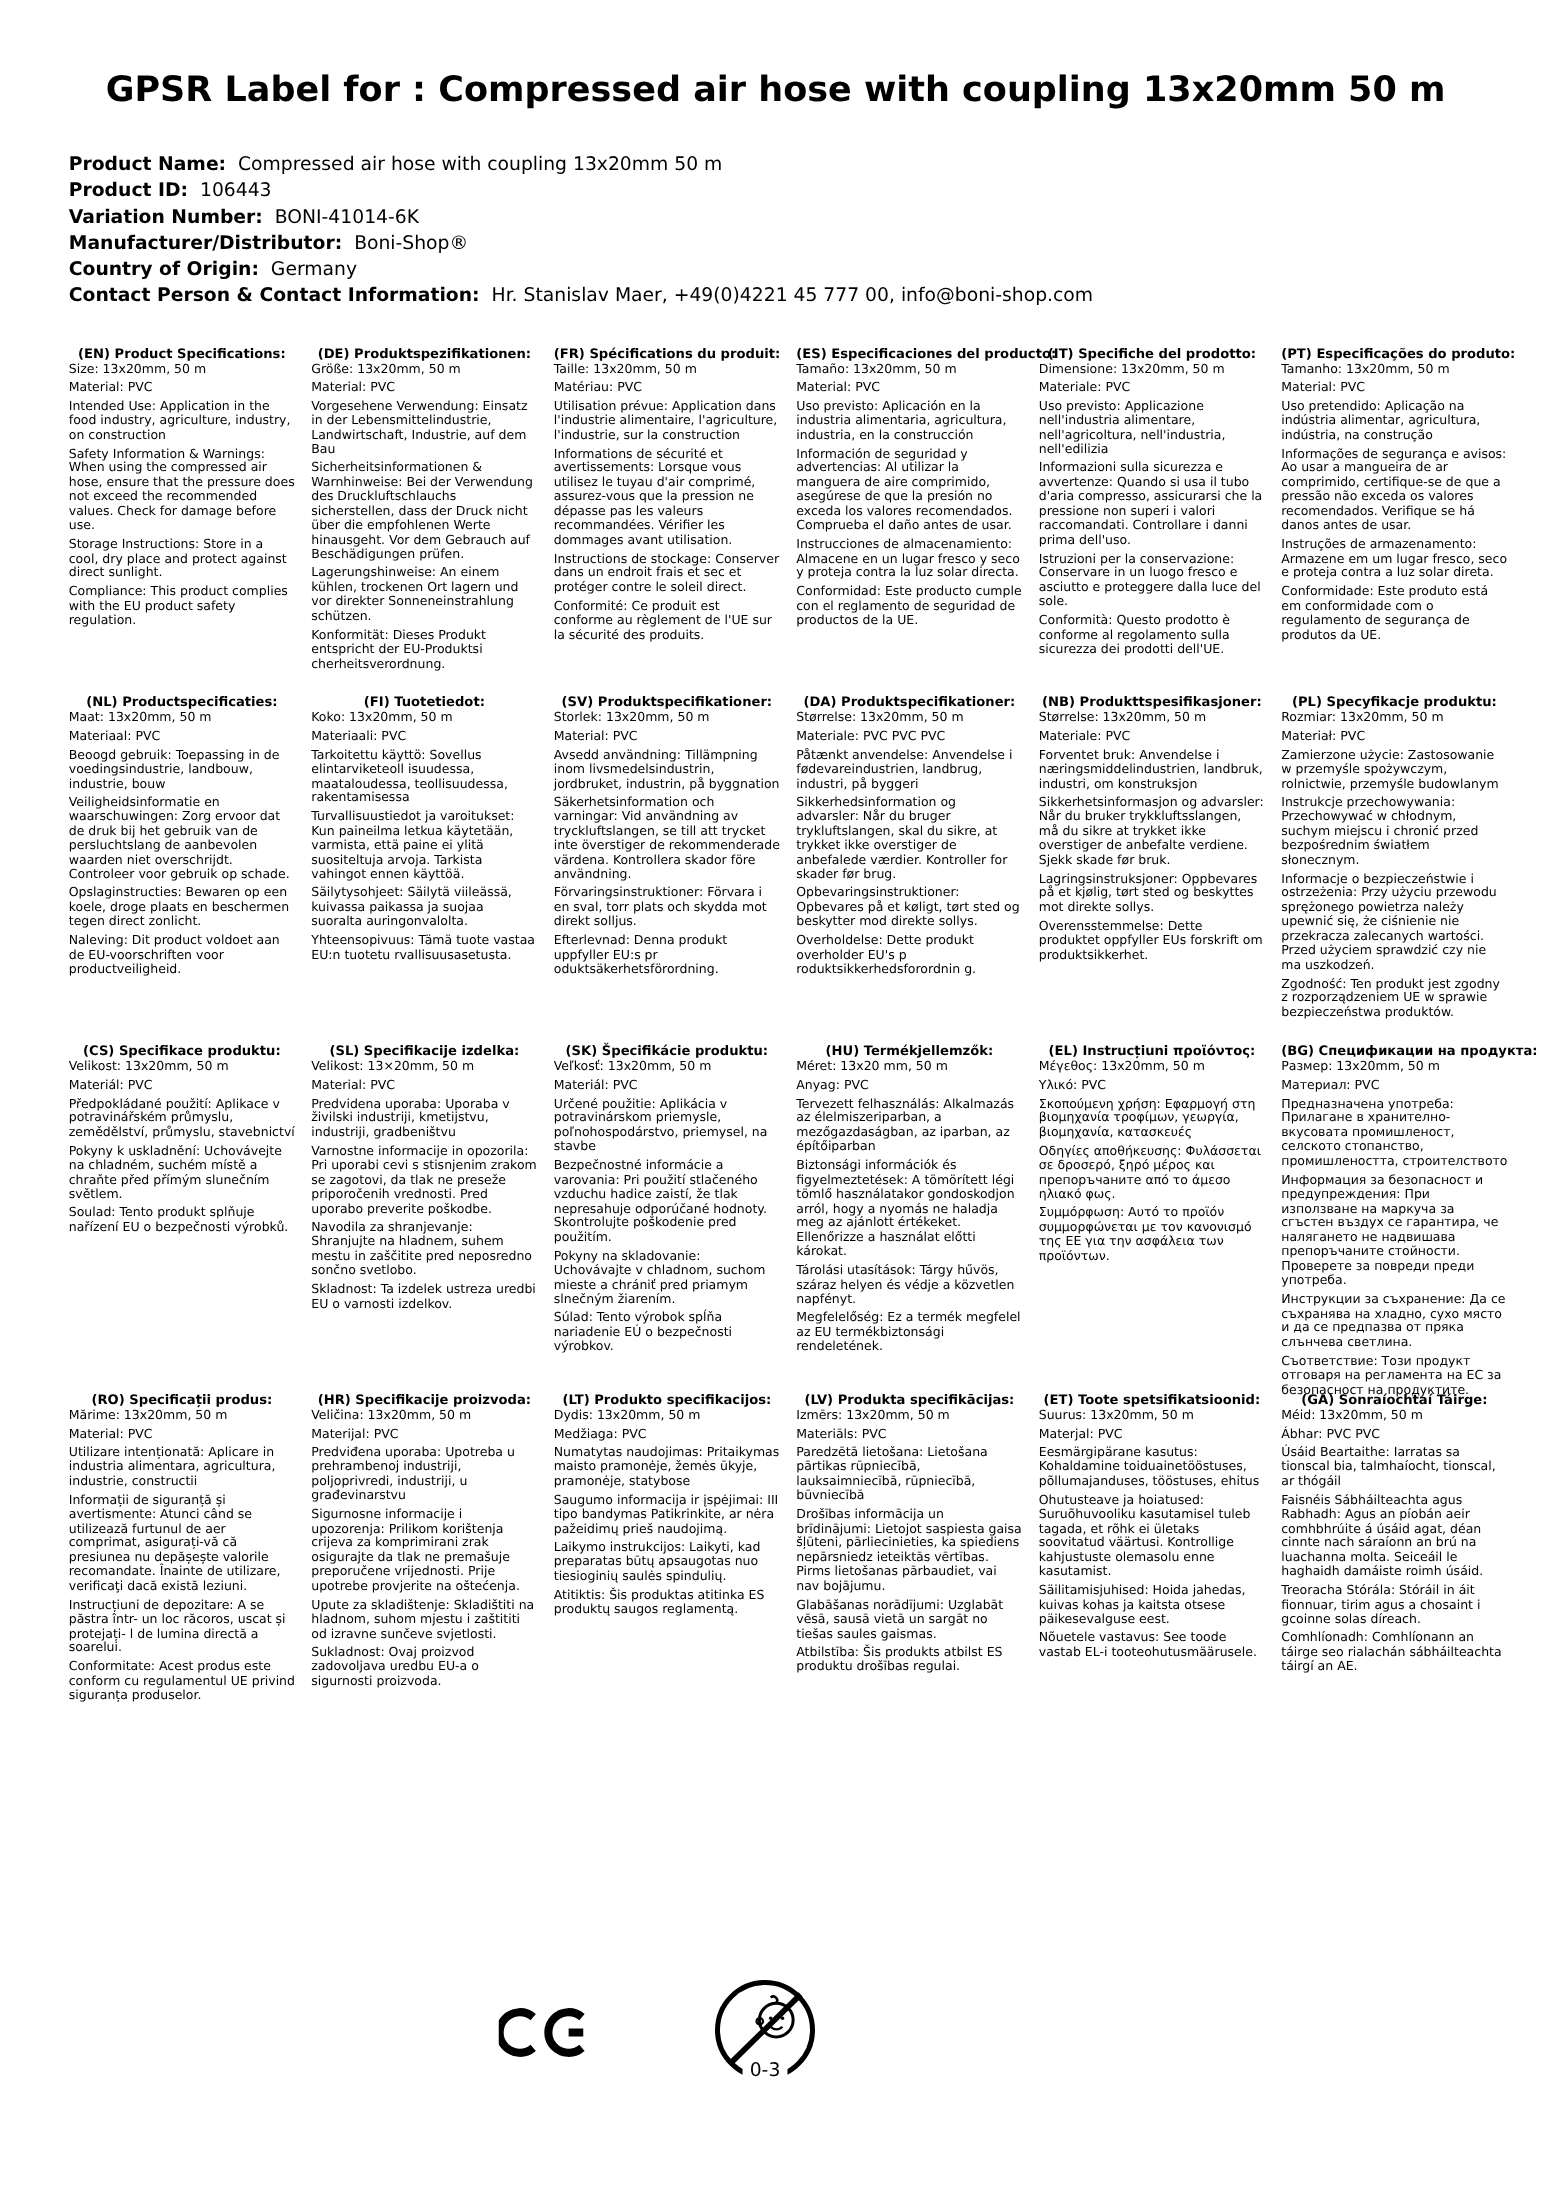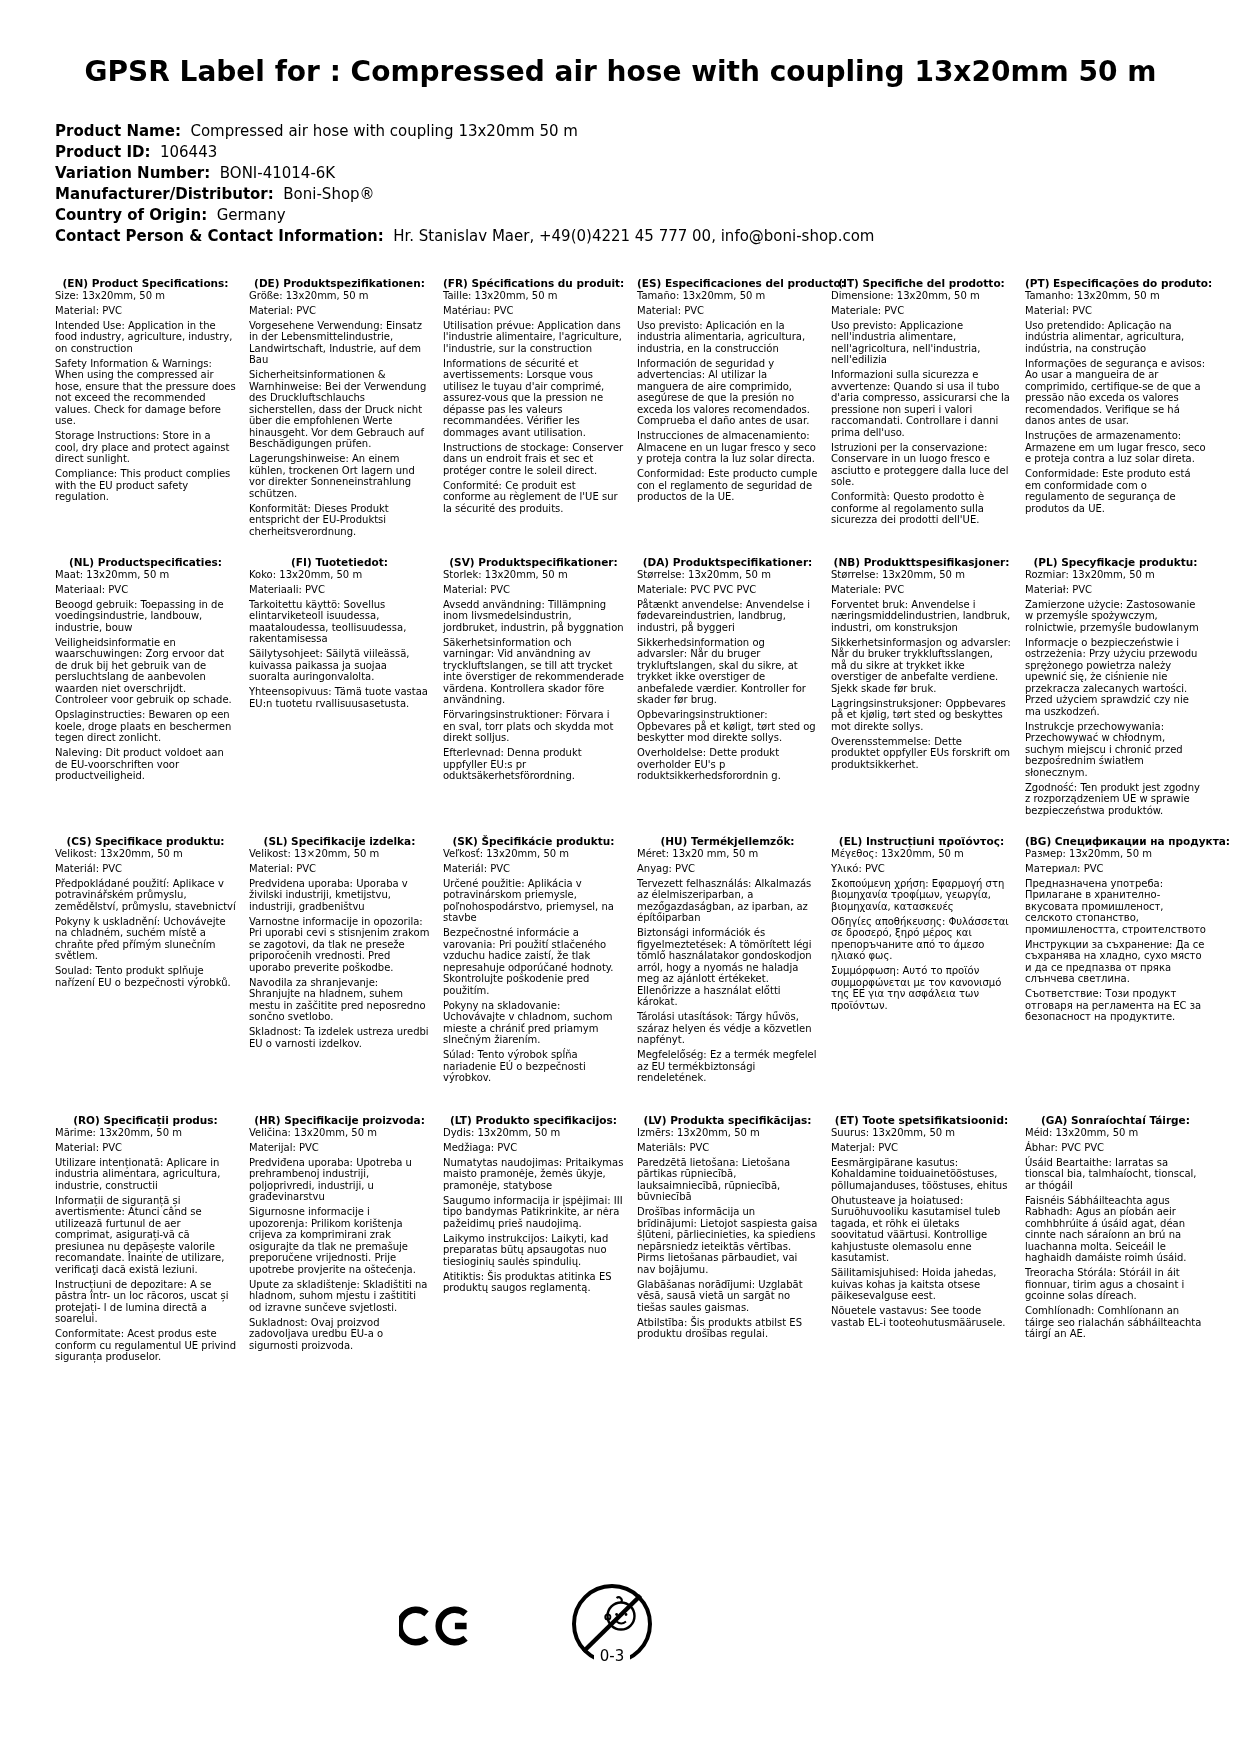--- a/index.html
+++ b/index.html
@@ -150,20 +150,21 @@
       <p>Beoogd gebruik: Toepassing in de voedingsindustrie, landbouw, industrie, bouw</p>
       <p>Veiligheidsinformatie en waarschuwingen: Zorg ervoor dat de druk bij het gebruik van de persluchtslang de aanbevolen waarden niet overschrijdt. Controleer voor gebruik op schade.</p>
       <p>Opslaginstructies: Bewaren op een koele, droge plaats en beschermen tegen direct zonlicht.</p>
       <p>Naleving: Dit product voldoet aan de EU-voorschriften voor productveiligheid.</p>
     </section>
     <section class="section">
       <h3 class="sec-heading">(FI) Tuotetiedot:</h3>
       <p>Koko: 13x20mm, 50 m</p>
       <p>Materiaali: PVC</p>
       <p>Tarkoitettu käyttö: Sovellus elintarviketeoll isuudessa, maataloudessa, teollisuudessa, rakentamisessa</p>
+      <p>Turvallisuustiedot ja varoitukset: Kun paineilma letkua käytetään, varmista, että paine ei ylitä suositeltuja arvoja. Tarkista vahingot ennen käyttöä.</p>
       <p>Säilytysohjeet: Säilytä viileässä, kuivassa paikassa ja suojaa suoralta auringonvalolta.</p>
       <p>Yhteensopivuus: Tämä tuote vastaa EU:n tuotetu rvallisuusasetusta.</p>
     </section>
     <section class="section">
       <h3 class="sec-heading">(SV) Produktspecifikationer:</h3>
       <p>Storlek: 13x20mm, 50 m</p>
       <p>Material: PVC</p>
       <p>Avsedd användning: Tillämpning inom livsmedelsindustrin, jordbruket, industrin, på byggnation</p>
       <p>Säkerhetsinformation och varningar: Vid användning av tryckluftslangen, se till att trycket inte överstiger de rekommenderade värdena. Kontrollera skador före användning.</p>
       <p>Förvaringsinstruktioner: Förvara i en sval, torr plats och skydda mot direkt solljus.</p>
@@ -185,22 +186,22 @@
       <p>Forventet bruk: Anvendelse i næringsmiddelindustrien, landbruk, industri, om konstruksjon</p>
       <p>Sikkerhetsinformasjon og advarsler: Når du bruker trykkluftsslangen, må du sikre at trykket ikke overstiger de anbefalte verdiene. Sjekk skade før bruk.</p>
       <p>Lagringsinstruksjoner: Oppbevares på et kjølig, tørt sted og beskyttes mot direkte sollys.</p>
       <p>Overensstemmelse: Dette produktet oppfyller EUs forskrift om produktsikkerhet.</p>
     </section>
     <section class="section">
       <h3 class="sec-heading">(PL) Specyfikacje produktu:</h3>
       <p>Rozmiar: 13x20mm, 50 m</p>
       <p>Materiał: PVC</p>
       <p>Zamierzone użycie: Zastosowanie w przemyśle spożywczym, rolnictwie, przemyśle budowlanym</p>
+      <p>Instrukcje przechowywania: Przechowywać w chłodnym, suchym miejscu i chronić przed bezpośrednim światłem słonecznym.</p>
       <p>Informacje o bezpieczeństwie i ostrzeżenia: Przy użyciu przewodu sprężonego powietrza należy upewnić się, że ciśnienie nie przekracza zalecanych wartości. Przed użyciem sprawdzić czy nie ma uszkodzeń.</p>
-      <p>Instrukcje przechowywania: Przechowywać w chłodnym, suchym miejscu i chronić przed bezpośrednim światłem słonecznym.</p>
       <p>Zgodność: Ten produkt jest zgodny z rozporządzeniem UE w sprawie bezpieczeństwa produktów.</p>
     </section>
     <section class="section">
       <h3 class="sec-heading">(CS) Specifikace produktu:</h3>
       <p>Velikost: 13x20mm, 50 m</p>
       <p>Materiál: PVC</p>
       <p>Předpokládané použití: Aplikace v potravinářském průmyslu, zemědělství, průmyslu, stavebnictví</p>
       <p>Pokyny k uskladnění: Uchovávejte na chladném, suchém místě a chraňte před přímým slunečním světlem.</p>
       <p>Soulad: Tento produkt splňuje nařízení EU o bezpečnosti výrobků.</p>
     </section>
@@ -237,20 +238,21 @@
       <p>Υλικό: PVC</p>
       <p>Σκοπούμενη χρήση: Εφαρμογή στη βιομηχανία τροφίμων, γεωργία, βιομηχανία, κατασκευές</p>
       <p>Οδηγίες αποθήκευσης: Φυλάσσεται σε δροσερό, ξηρό μέρος και препоръчаните από το άμεσο ηλιακό φως.</p>
       <p>Συμμόρφωση: Αυτό το προϊόν συμμορφώνεται με τον κανονισμό της ΕΕ για την ασφάλεια των προϊόντων.</p>
     </section>
     <section class="section">
       <h3 class="sec-heading">(BG) Спецификации на продукта:</h3>
       <p>Размер: 13x20mm, 50 m</p>
       <p>Материал: PVC</p>
       <p>Предназначена употреба: Прилагане в хранително-вкусовата промишленост, селското стопанство, промишлеността, строителството</p>
+      <p>Информация за безопасност и предупреждения: При използване на маркуча за сгъстен въздух се гарантира, че налягането не надвишава препоръчаните стойности. Проверете за повреди преди употреба.</p>
       <p>Инструкции за съхранение: Да се съхранява на хладно, сухо място и да се предпазва от пряка слънчева светлина.</p>
       <p>Съответствие: Този продукт отговаря на регламента на ЕС за безопасност на продуктите.</p>
     </section>
     <section class="section">
       <h3 class="sec-heading">(RO) Specificații produs:</h3>
       <p>Mărime: 13x20mm, 50 m</p>
       <p>Material: PVC</p>
       <p>Utilizare intenționată: Aplicare in industria alimentara, agricultura, industrie, constructii</p>
       <p>Informații de siguranță și avertismente: Atunci când se utilizează furtunul de aer comprimat, asigurați-vă că presiunea nu depășește valorile recomandate. Înainte de utilizare, verificaţi dacă există leziuni.</p>
       <p>Instrucțiuni de depozitare: A se păstra într- un loc răcoros, uscat și protejați- l de lumina directă a soarelui.</p>

